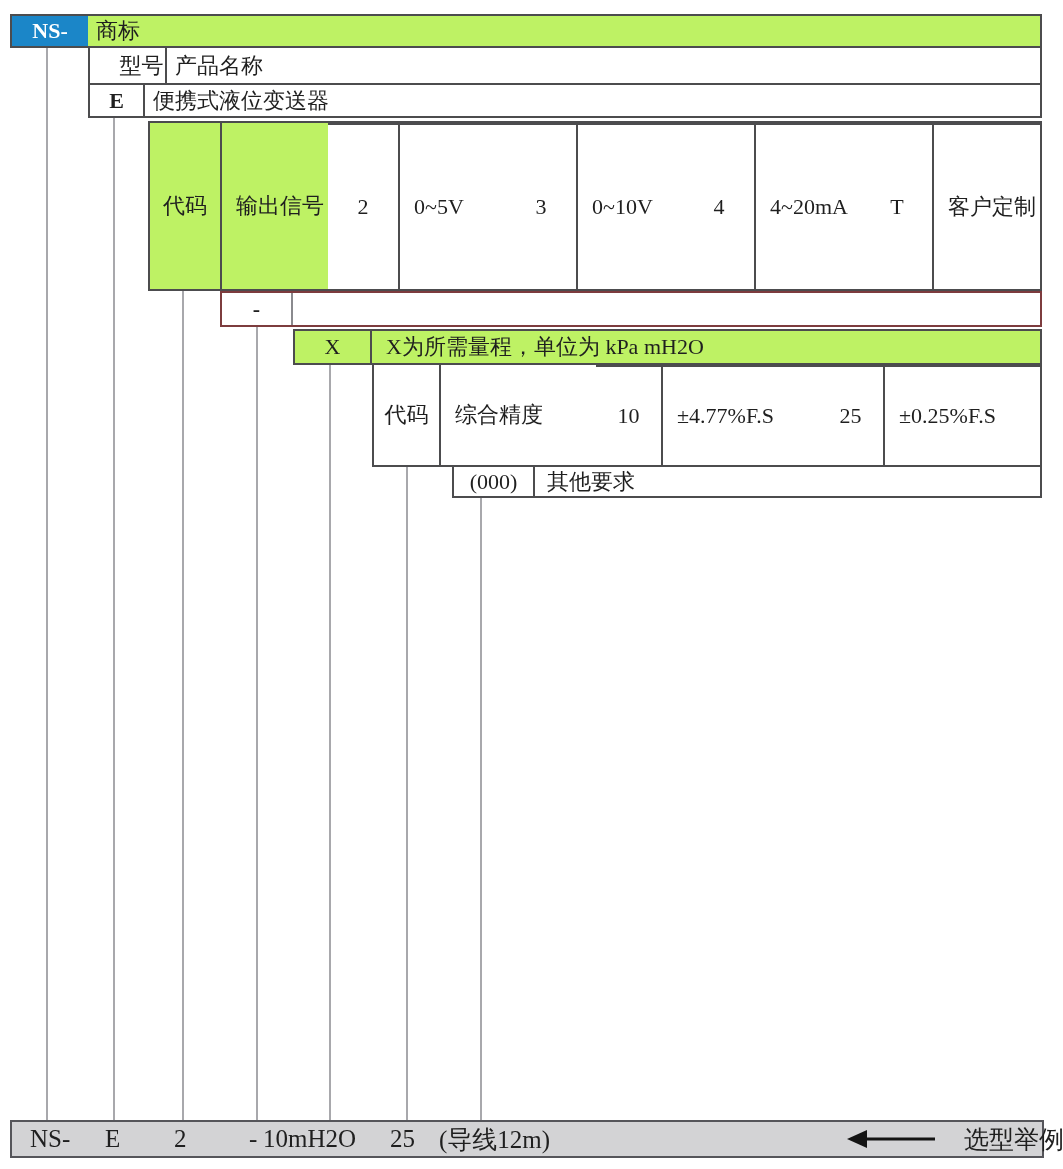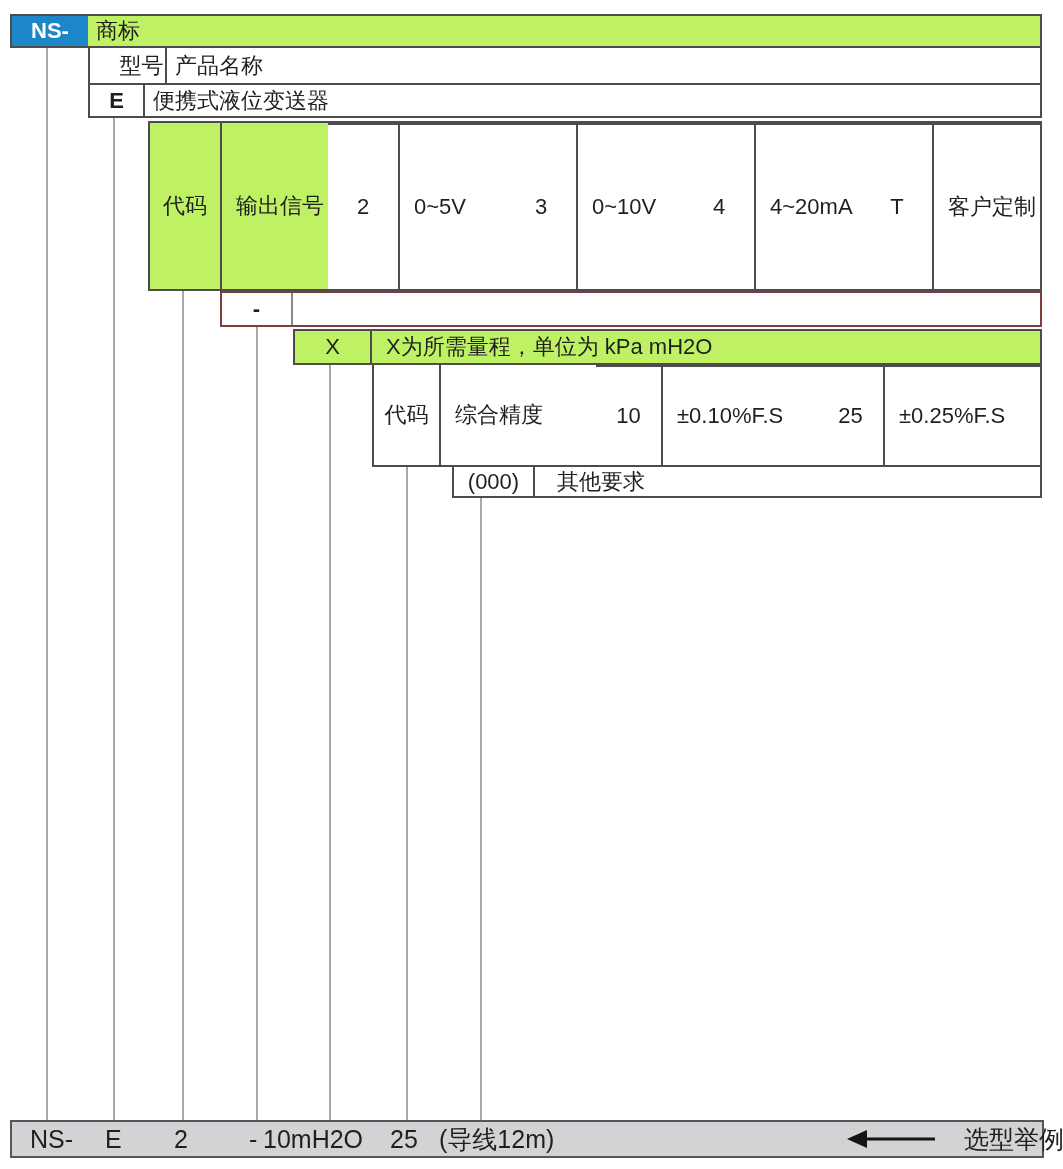--- a/index.html
+++ b/index.html
@@ -1,20 +1,20 @@
 <!DOCTYPE html>
 <html><head>
 <meta charset="utf-8">
 <style>
   html,body{margin:0;padding:0;background:#ffffff;}
   .page{
     position:relative;
     width:1063px;height:1169px;
     background:#ffffff;
-    font-family:Liberation Sans, sans-serif;
+    font-family:Liberation Serif, serif;
     color:#1f1f1f;
     font-size:22px;
     overflow:hidden;
   }
   
   .vline{position:absolute;width:2px;background:#a8a8ac;}
   
   .rowbox{position:absolute;display:flex;align-items:stretch;border:2px solid #4c4c4e;box-sizing:border-box;background:#ffffff;}
   .rowbox .c1{display:flex;align-items:center;justify-content:center;box-sizing:border-box;border-right:2px solid #4c4c4e;}
   .rowbox .c2{flex:1;display:flex;align-items:center;padding-left:14px;box-sizing:border-box;}
@@ -102,31 +102,31 @@
     <div class="c2 gray">X为所需量程，单位为 kPa  mH2O</div>
   </div>
 
   <div class="tbl t2" style="left:372px;top:363px;width:670px;height:104px;">
     <div class="trow">
       <div class="tc1">代码</div>
       <div class="tc2">综合精度</div>
     </div>
     <div class="trow">
       <div class="tc1">10</div>
-      <div class="tc2">±0.10%F.S</div>
+      <div class="tc2">±4.77%F.S</div>
     </div>
     <div class="trow">
       <div class="tc1">25</div>
       <div class="tc2">±0.25%F.S</div>
     </div>
   </div>
 
   <div class="rowbox" style="left:452px;top:465px;width:590px;height:33px;">
     <div class="c1" style="width:81px;">(000)</div>
-    <div class="c2" style="padding-left:22px;">其他要求</div>
+    <div class="c2" style="padding-left:12px;">其他要求</div>
   </div>
 
   <div class="examplebar">
     <span class="ev" style="left:18px;">NS-</span>
     <span class="ev" style="left:93px;">E</span>
     <span class="ev" style="left:162px;">2</span>
     <span class="ev" style="left:237px;">-</span>
     <span class="ev" style="left:251px;">10mH2O</span>
     <span class="ev" style="left:378px;">25</span>
     <span class="ev" style="left:427px;">(导线12m)</span>

